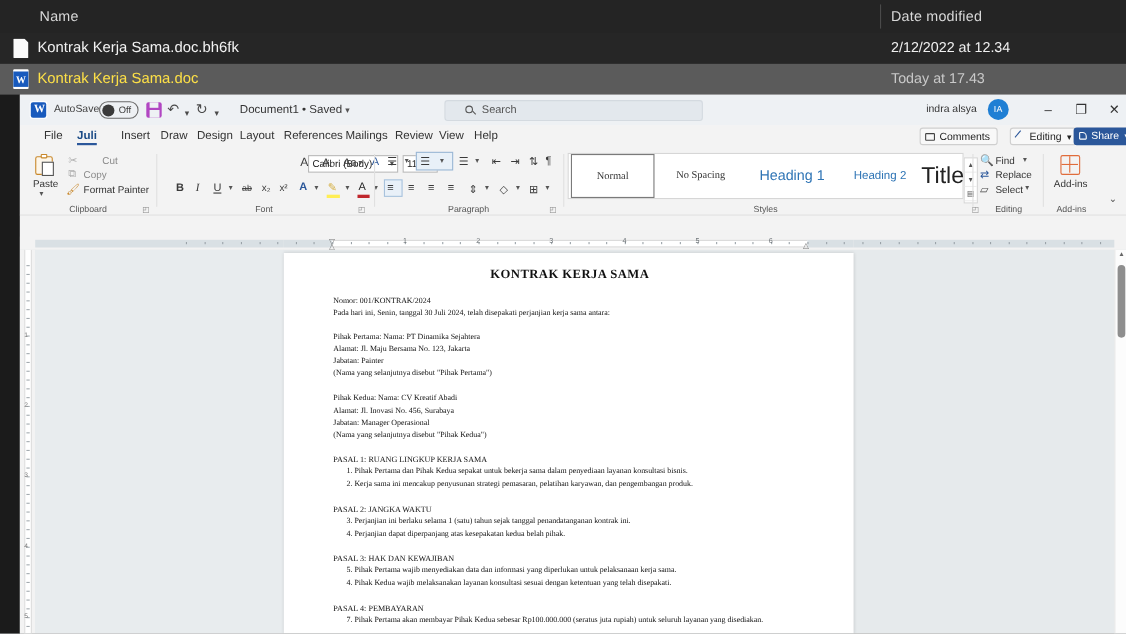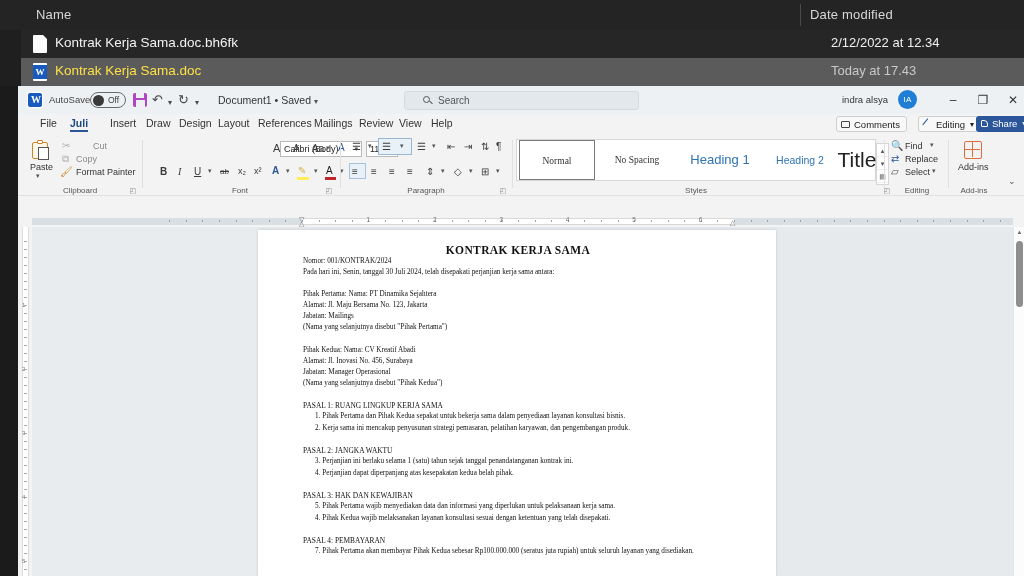--- a/index.html
+++ b/index.html
@@ -10,21 +10,21 @@
     color:#e6e6e6;
     -webkit-font-smoothing: antialiased;
   }
 
   
   #explorer { position:absolute; left:0; top:0; width:1024px; height:86px; background:#1f1f1f; }
   .fx-head { position:relative; height:30px; background:#242424; }
   .fx-head .col-name { position:absolute; left:36px; top:7px; font-size:13px; color:#d8d8d8; letter-spacing:.2px;}
   .fx-head .col-date { position:absolute; left:810px; top:7px; font-size:13px; color:#d8d8d8; letter-spacing:.2px;}
   .fx-head .divider { position:absolute; left:800px; top:4px; width:1px; height:22px; background:#4a4a4a; }
-  .fx-row { position:relative; height:28px;margin-left:21px; }
+  .fx-row { position:relative; height:28px; }
   .fx-row.r1 { background:#262626; }
   .fx-row.r2 { background:#5b5b5b; }
   .fx-row .ficon { position:absolute; left:12px; top:5px; width:14px; height:18px; }
   .fx-row .fname { position:absolute; left:34px; top:5px; font-size:13.5px; }
   .fx-row.r1 .fname { color:#f2f2f2; }
   .fx-row.r2 .fname { color:#fde047; }
   .fx-row .fdate { position:absolute; left:810px; top:5px; font-size:13px; }
   .fx-row.r1 .fdate { color:#f0f0f0; }
   .fx-row.r2 .fdate { color:#c9c9c9; }
   
@@ -140,21 +140,21 @@
   .vrul-track{ position:absolute; left:4px; top:0; width:7px; height:349px; background:#fff;
                border-left:1px solid #dcdcdc; border-right:1px solid #dcdcdc;}
   .vtick { position:absolute; left:6px; width:3px; height:1px; background:#a4abb0; }
   .vnum  { position:absolute; left:4px; font-size:6px; color:#777; }
   .leftpane { position:absolute; left:14px; top:0; width:226px; height:349px; background:#e8ecee; }
 
   .page { position:absolute; left:240px; top:3px; width:518px; height:346px; background:#fff;
           box-shadow:0 0 3px rgba(0,0,0,.14); }
   .docbody { position:absolute; left:45px; top:14px; width:430px;
              font-family:"Liberation Serif", serif; color:#111; }
-  .doc-h1 { text-align:center; font-size:11.5px; font-weight:bold; letter-spacing:.4px; margin-bottom:0; }
+  .doc-h1 { text-align:center; font-size:11.5px; font-weight:bold; letter-spacing:.4px; margin-bottom:12px; }
   .doc-p { font-size:7.2px; line-height:11.1px; }
   .doc-gap { height:11px; }
   .doc-head { font-size:7.4px; line-height:11.4px; }
   .doc-li { font-size:7.2px; line-height:11.3px; padding-left:12px; }
 
   .scroll-rail { position:absolute; right:0; top:0; width:11px; height:349px; background:#fcfcfc; border-left:1px solid #e6e6e6;}
   .scroll-up { position:absolute; top:2px; left:2.5px; font-size:6px; color:#666; }
   .scroll-thumb { position:absolute; top:14px; left:2px; width:7px; height:66px; background:#8e8e8e; border-radius:4px; }
 </style>
 </head>
@@ -505,21 +505,21 @@
 
     <div class="page">
       <div class="docbody">
         <div class="doc-h1">KONTRAK KERJA SAMA</div>
         <div id="doclines">
             <div class="doc-p">Nomor: 001/KONTRAK/2024</div>
             <div class="doc-p">Pada hari ini, Senin, tanggal 30 Juli 2024, telah disepakati perjanjian kerja sama antara:</div>
             <div class="doc-gap"></div>
             <div class="doc-p">Pihak Pertama: Nama: PT Dinamika Sejahtera</div>
             <div class="doc-p">Alamat: Jl. Maju Bersama No. 123, Jakarta</div>
-            <div class="doc-p">Jabatan: Mailings</div>
+            <div class="doc-p">Jabatan: Painter</div>
             <div class="doc-p">(Nama yang selanjutnya disebut "Pihak Pertama")</div>
             <div class="doc-gap"></div>
             <div class="doc-p">Pihak Kedua: Nama: CV Kreatif Abadi</div>
             <div class="doc-p">Alamat: Jl. Inovasi No. 456, Surabaya</div>
             <div class="doc-p">Jabatan: Manager Operasional</div>
             <div class="doc-p">(Nama yang selanjutnya disebut "Pihak Kedua")</div>
             <div class="doc-gap"></div>
             <div class="doc-head">PASAL 1: RUANG LINGKUP KERJA SAMA</div>
             <div class="doc-li">1. Pihak Pertama dan Pihak Kedua sepakat untuk bekerja sama dalam penyediaan layanan konsultasi bisnis.</div>
             <div class="doc-li">2. Kerja sama ini mencakup penyusunan strategi pemasaran, pelatihan karyawan, dan pengembangan produk.</div>

